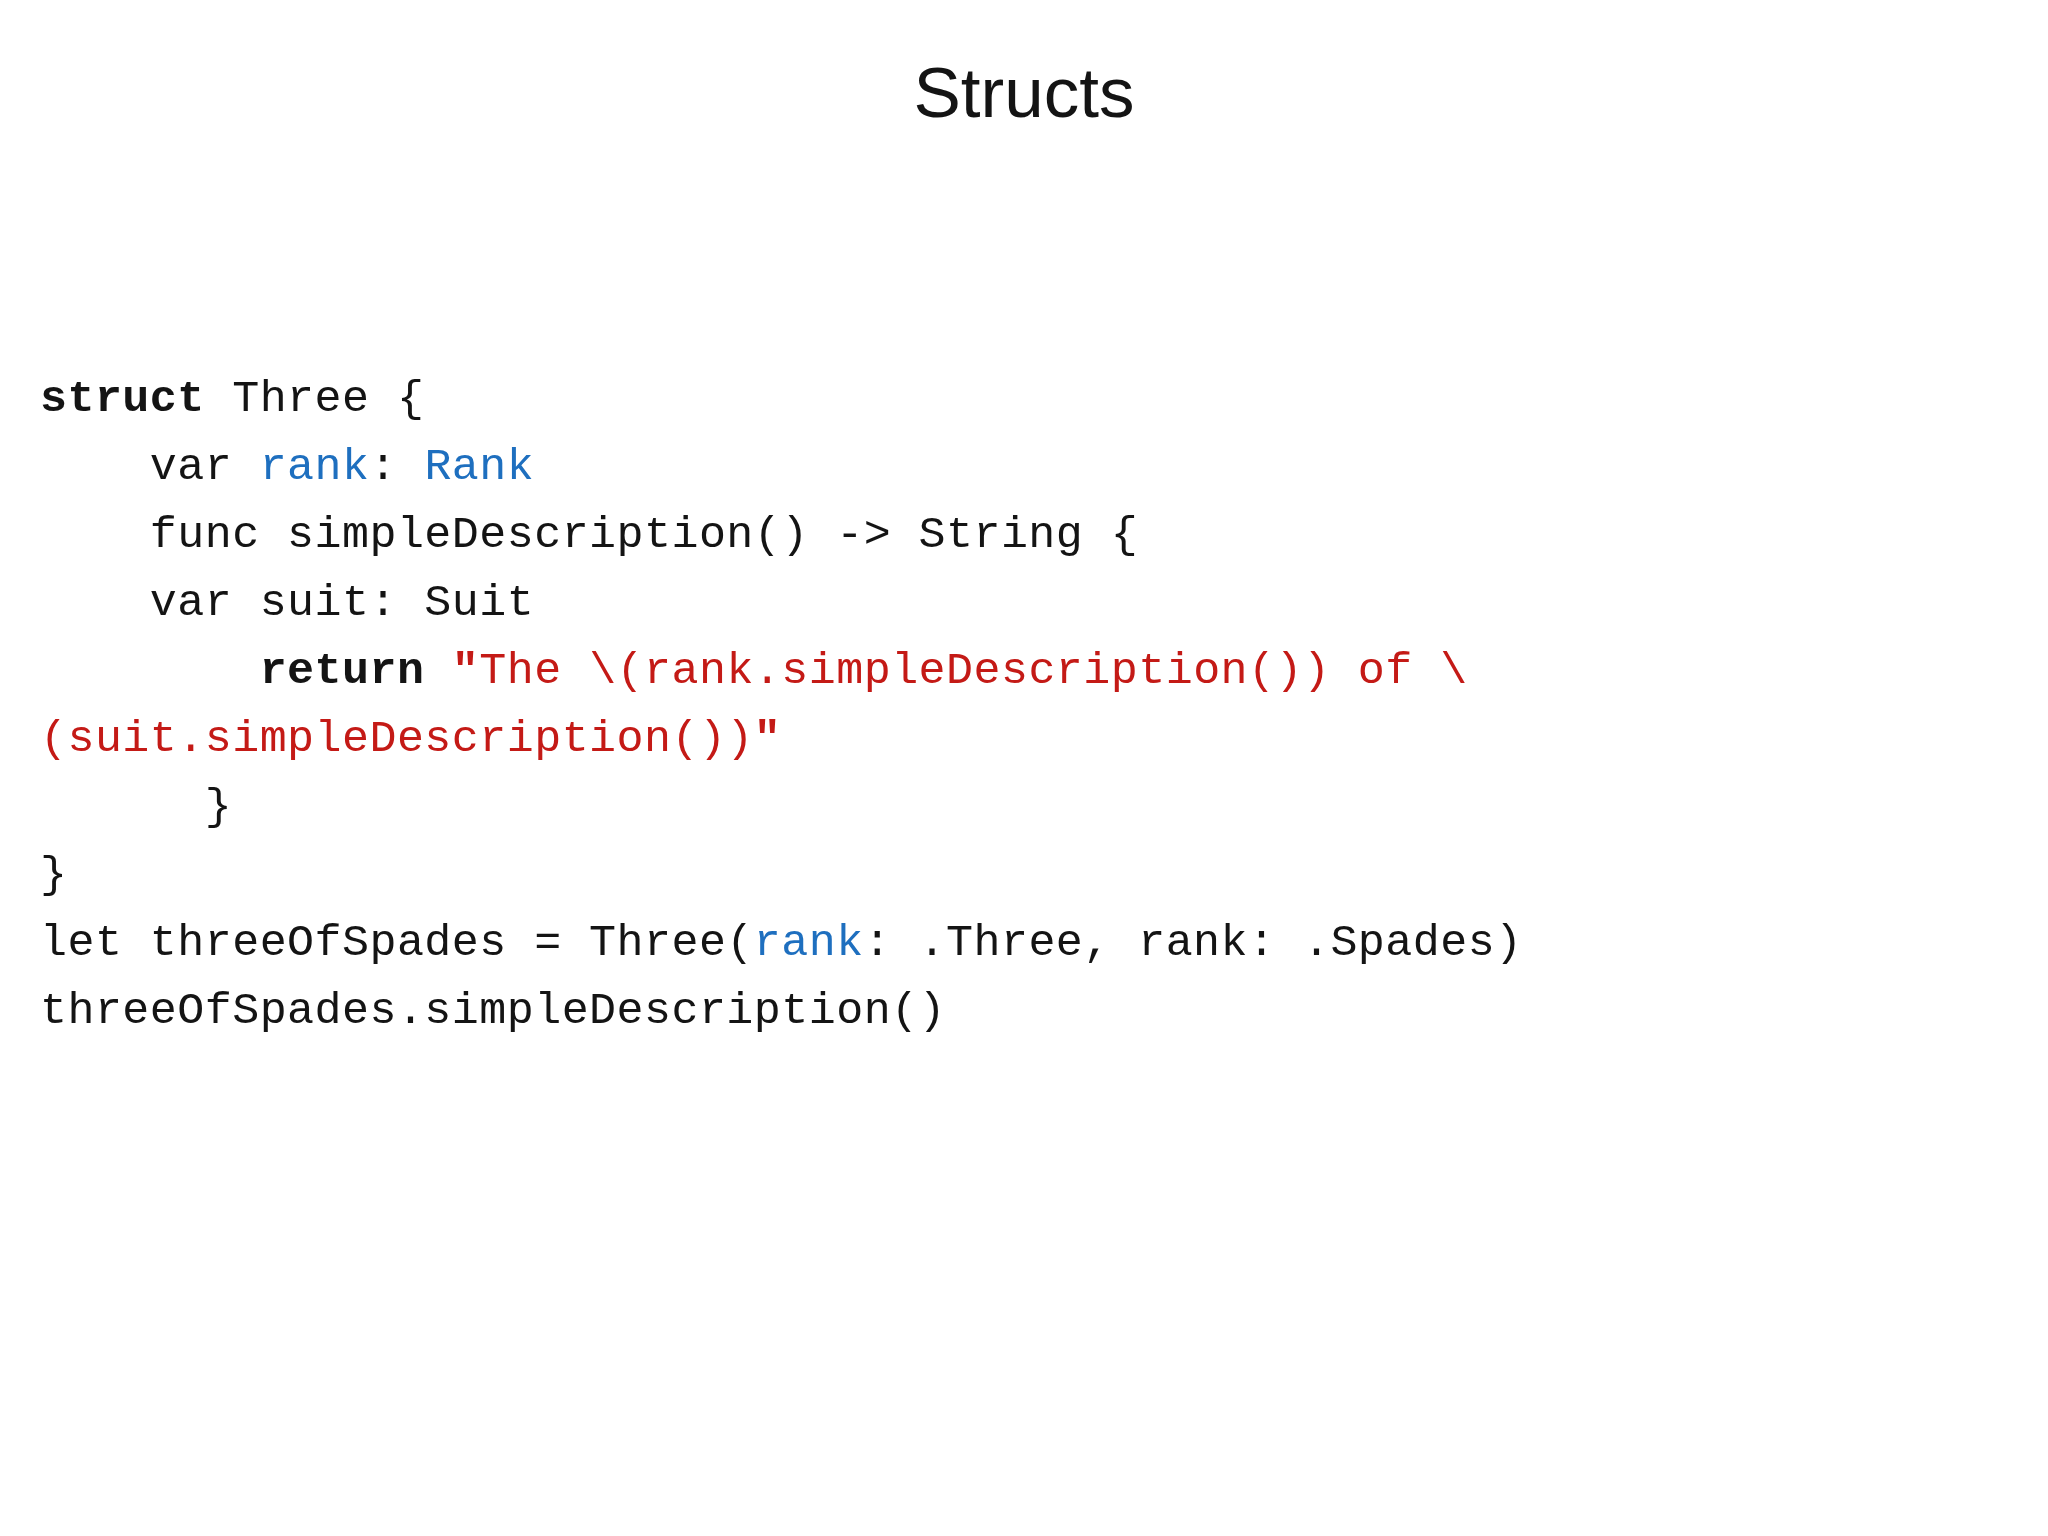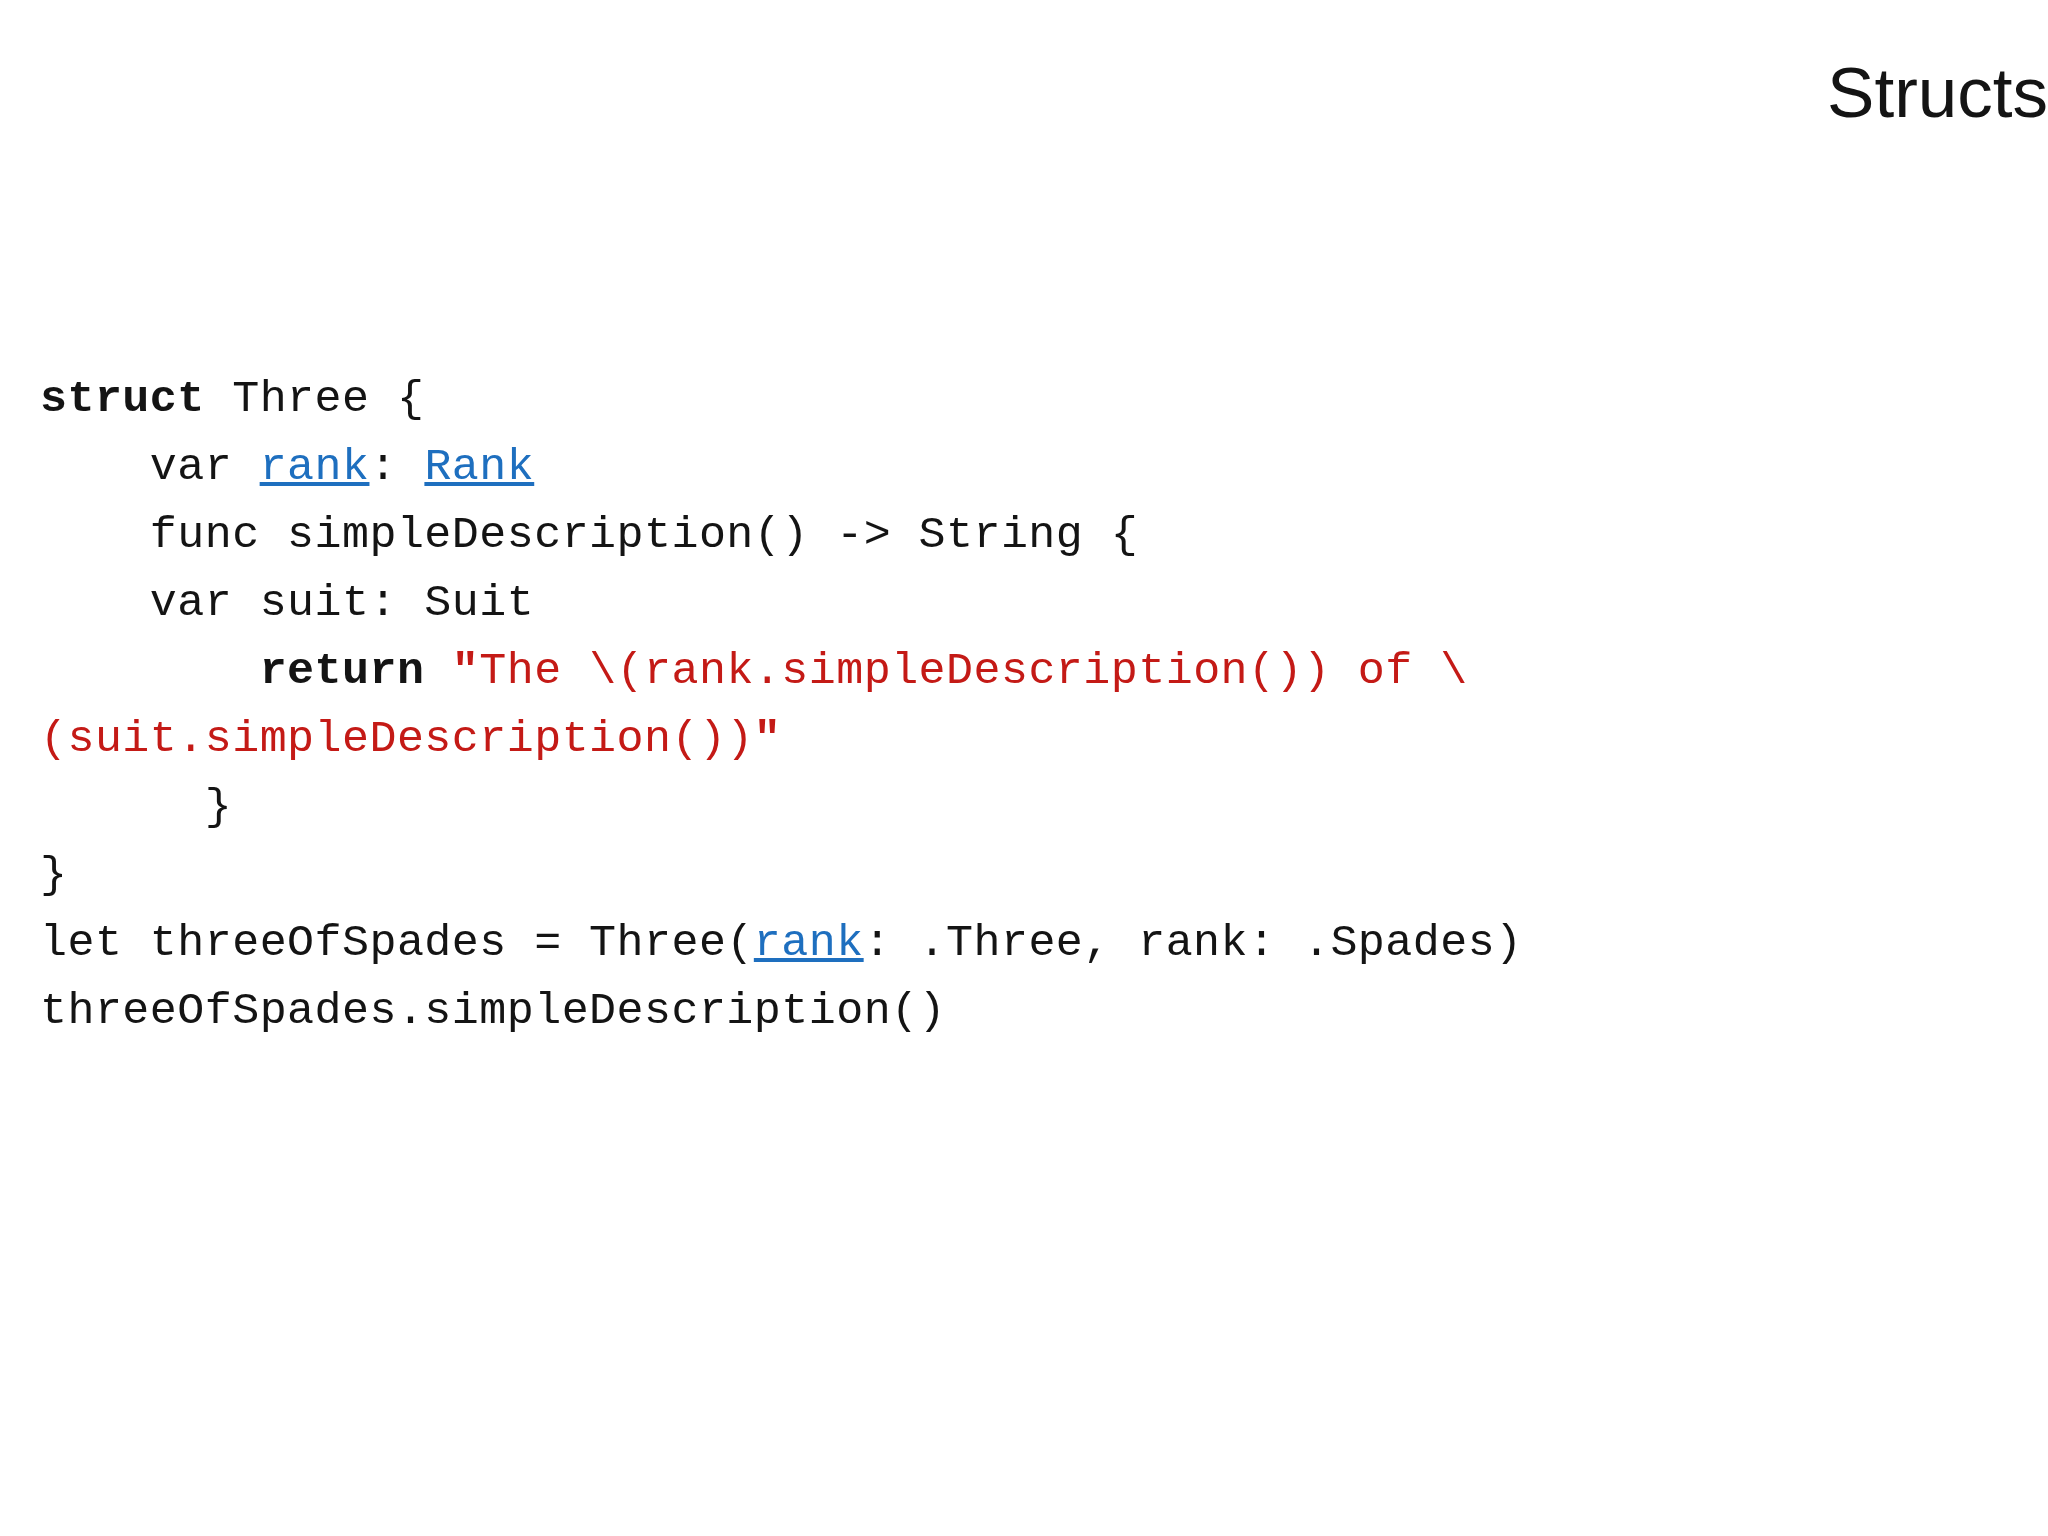--- a/index.html
+++ b/index.html
@@ -12,21 +12,21 @@
     background: #ffffff;
     position: relative;
     overflow: hidden;
     font-family: "Liberation Sans", sans-serif;
   }
   .slide-title {
     position: absolute;
     top: 57px;
     left: 0;
     width: 2048px;
-    text-align: right;
+    text-align: center;
     font-size: 71px;
     line-height: 72px;
     font-weight: 400;
     color: #141414;
     font-family: "Liberation Sans", sans-serif;
   }
   .code-block {
     position: absolute;
     top: 366px;
     left: 40px;
@@ -36,21 +36,21 @@
     line-height: 68px;
     letter-spacing: 0.45px;
     color: #141414;
   }
   .code-line {
     white-space: pre;
     height: 68px;
   }
   .seg-plain   { color: var(--code-text, #141414); }
   .seg-keyword { color: var(--code-text, #141414); font-weight: bold; }
-  .seg-type    { color: var(--type-blue, #1e6fbf); text-decoration: underline; }
+  .seg-type    { color: var(--type-blue, #1e6fbf); }
   .seg-string  { color: var(--string-red, #c41a16); }
   .seg-string_delim { color: var(--string-red, #c41a16); font-weight: bold; }
 </style>
 </head>
 <body style="background: rgb(255, 255, 255);">
 
 <div class="slide-title">Structs</div>
 
 <div class="code-block" id="code-block">
     <div class="code-line"><span class="seg-keyword">struct</span><span class="seg-plain"> Three {</span></div>

